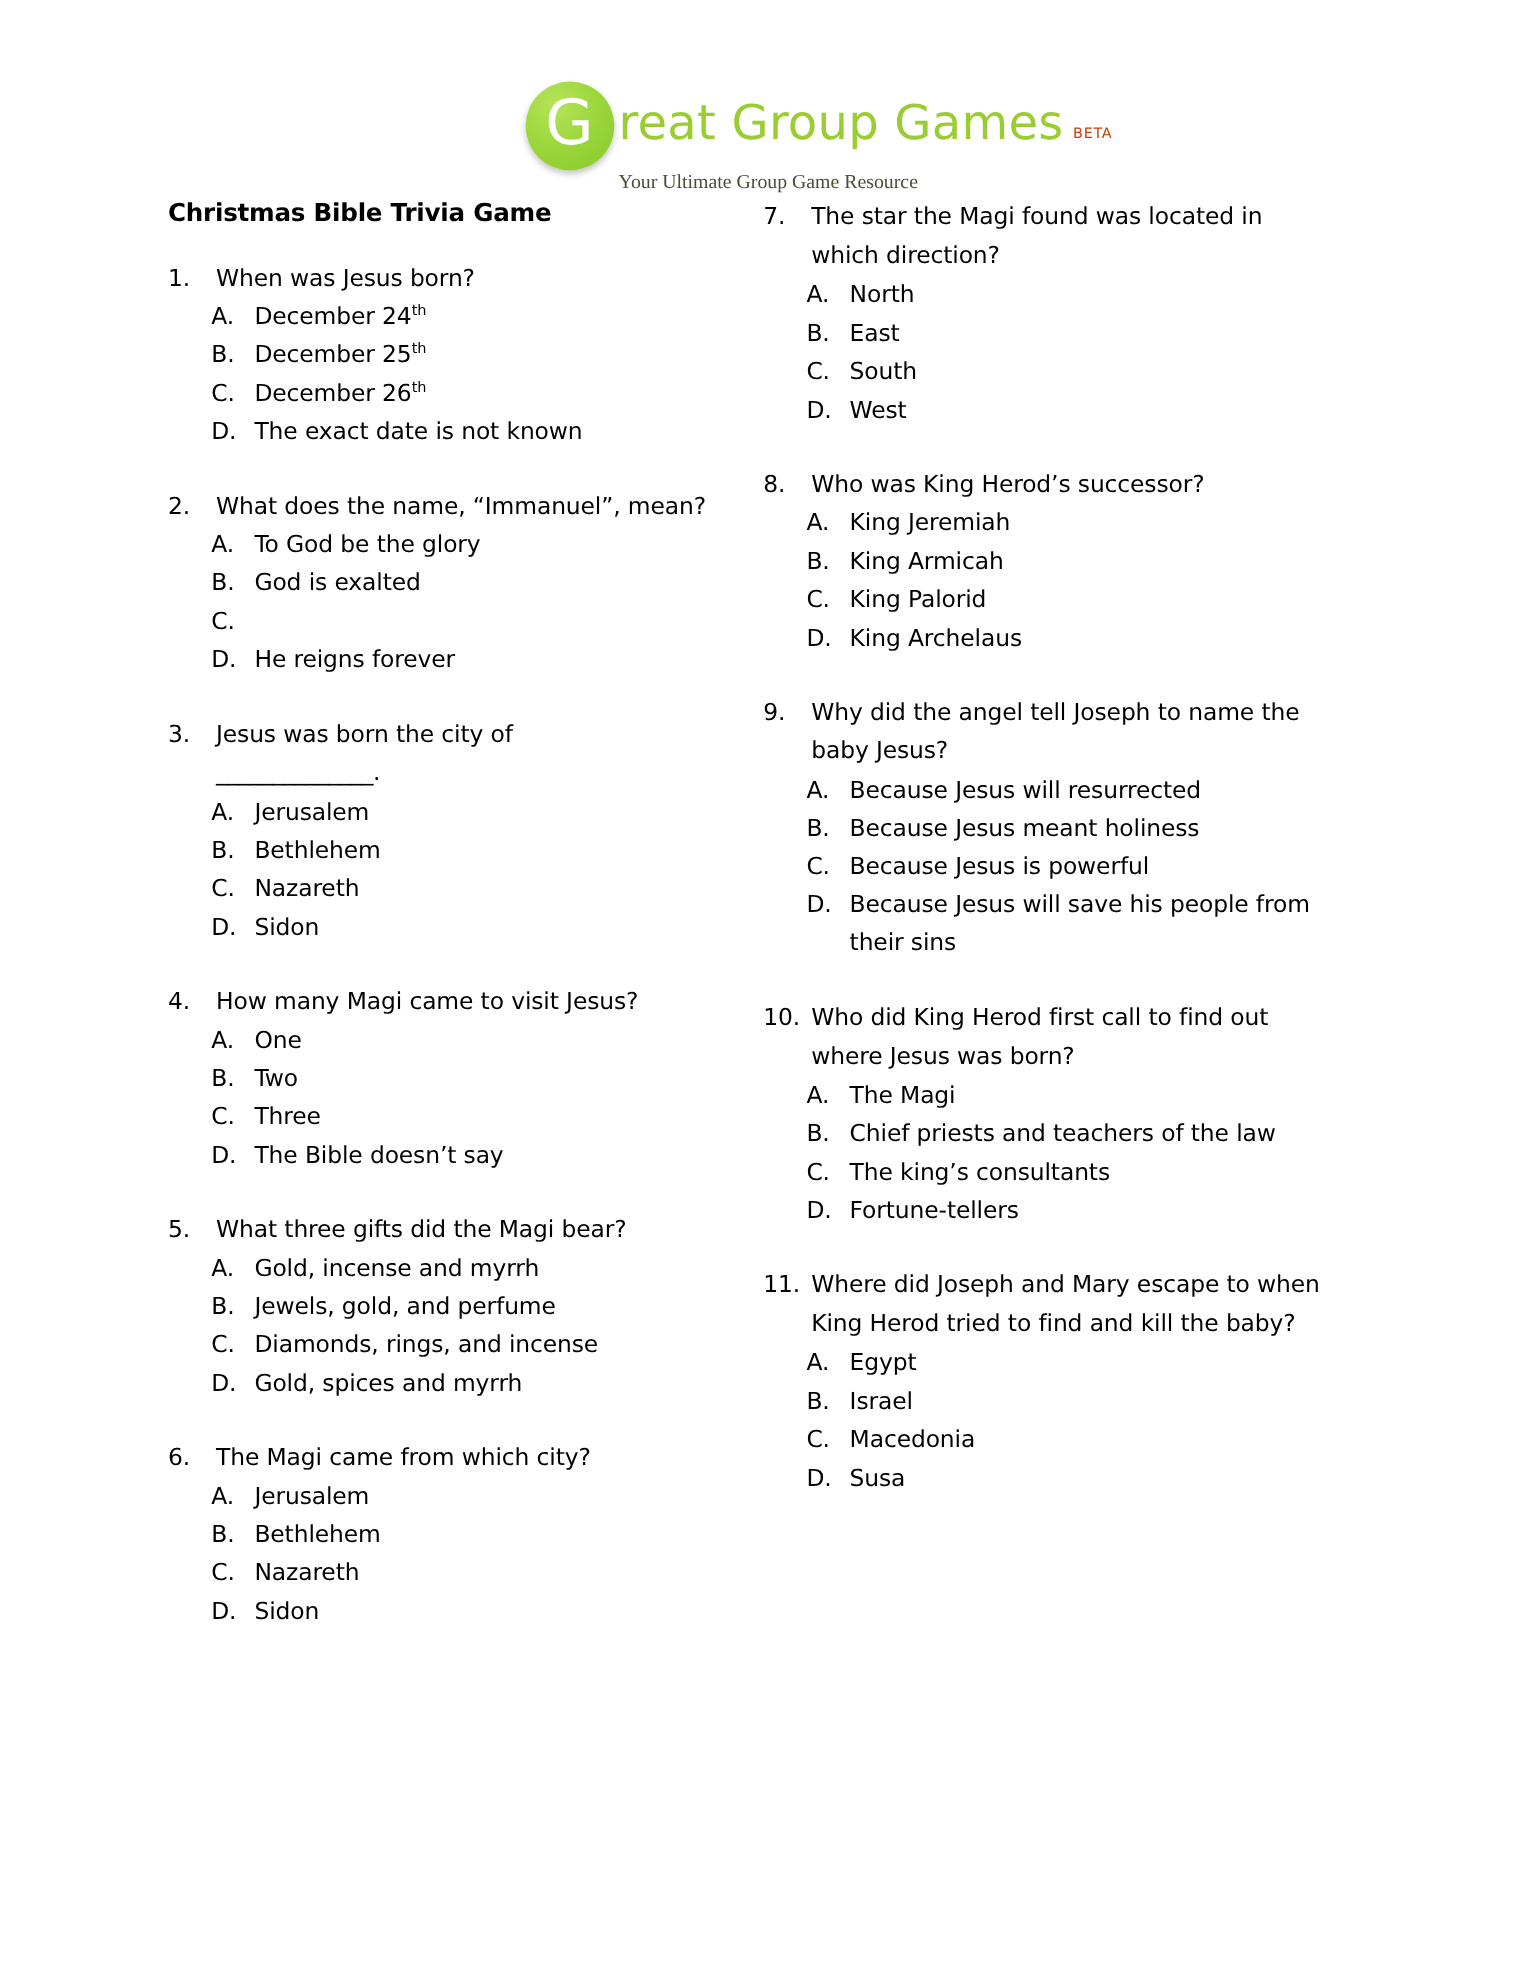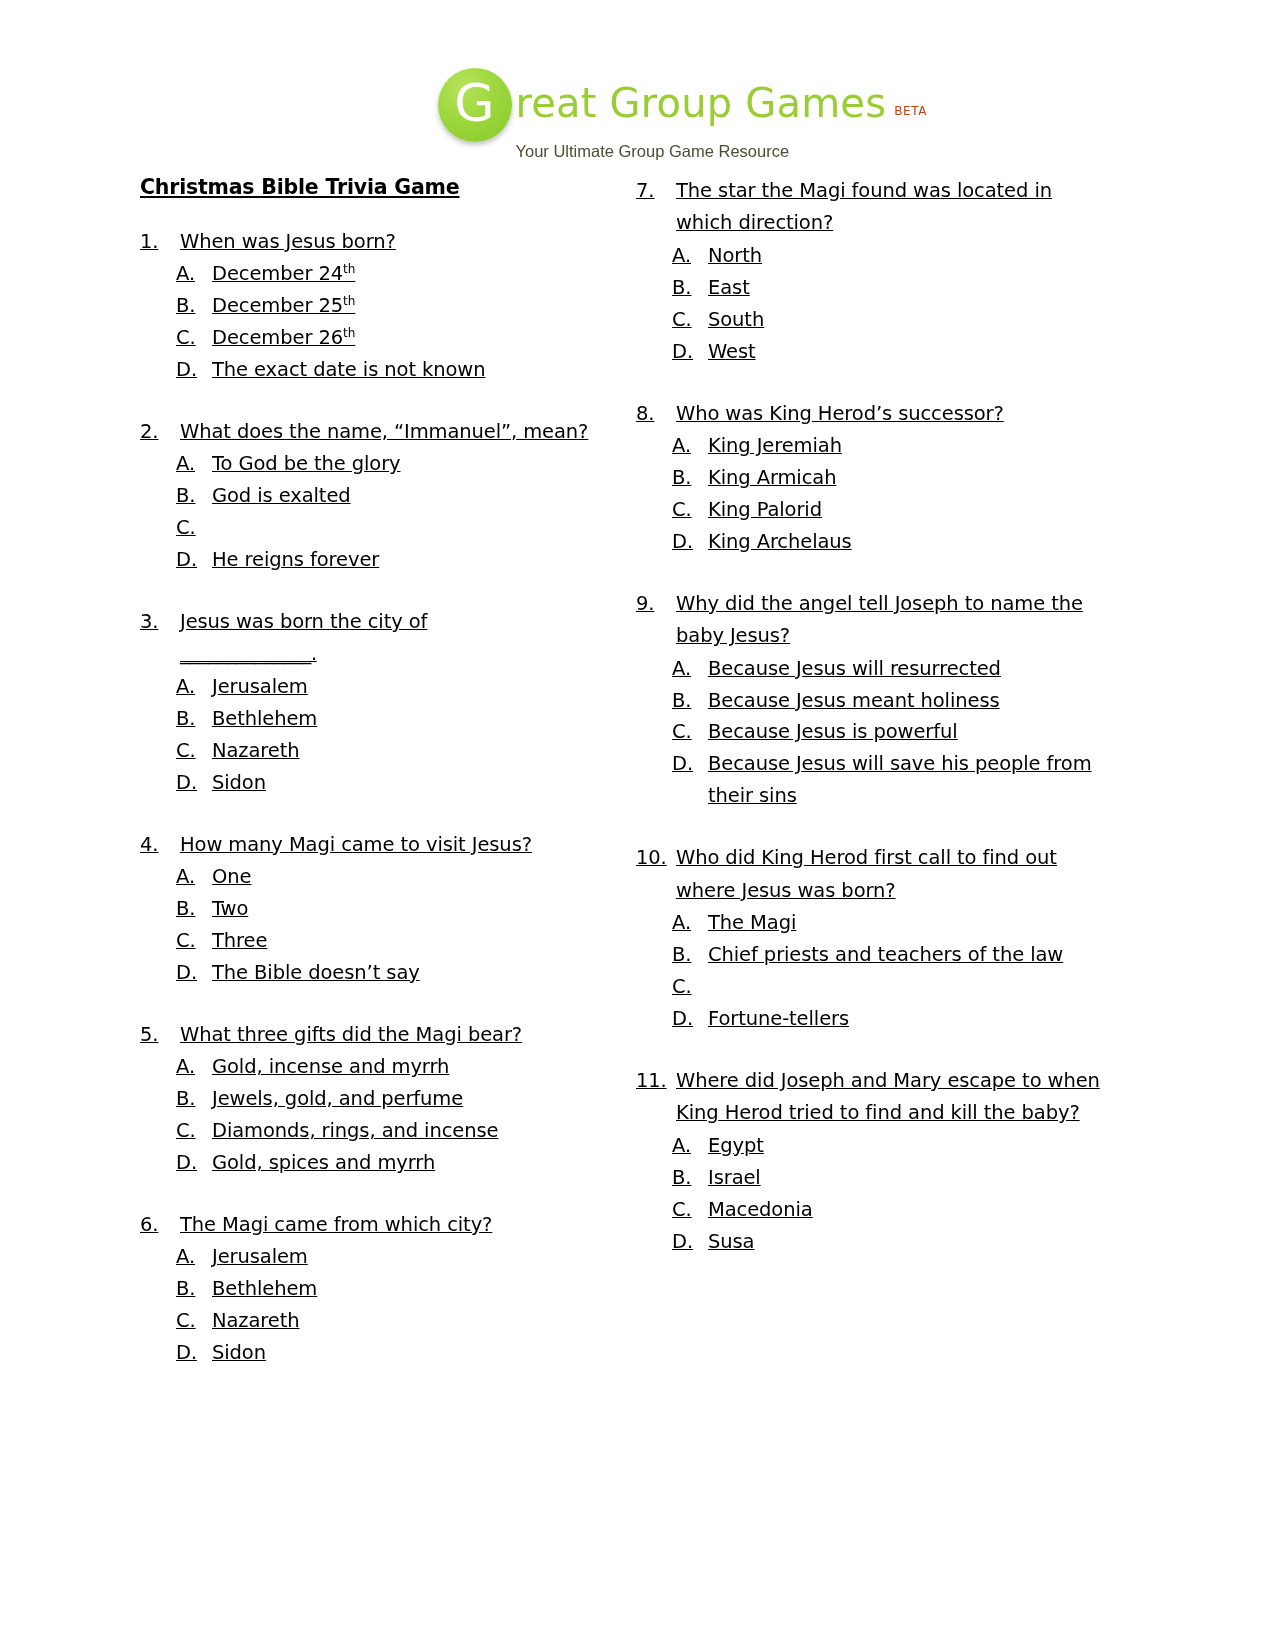--- a/index.html
+++ b/index.html
@@ -68,36 +68,35 @@
     font-family: "DejaVu Sans", sans-serif;
     font-size: 12px;
     color: #c2410c;
     letter-spacing: 0.6px;
     margin-left: 8px;
     position: relative;
     top: 8px;
     white-space: nowrap;
   }
   .logo-tagline {
-    font-family: Liberation Sans, sans-serif;
+    font-family: Liberation Serif, serif;
     font-size: 16.5px;
     color: #4d4d33;
     white-space: nowrap;
     position: absolute;
     left: 78px;
     top: 70px;
   }
 
   
   .sheet {
     position: absolute;
     left: 0;
-    top: 175px;
+    top: 165px;
     width: 1072px;
-    text-decoration: underline;
   }
   .columns {
     display: flex;
     align-items: flex-start;
     padding-left: 140px;
     padding-right: 130px;
   }
   .col-left { width: 490px; flex: none; }
   .col-right { width: 470px; flex: none; margin-left: 6px; }
 
@@ -408,20 +407,21 @@
               <li class="opt-item">
                 <span class="opt-letter">A.</span>
                 <span class="opt-text">The Magi</span>
               </li>
               <li class="opt-item">
                 <span class="opt-letter">B.</span>
                 <span class="opt-text">Chief priests and teachers of the law</span>
               </li>
               <li class="opt-item">
                 <span class="opt-letter">C.</span>
+                <span class="opt-text">The king’s consultants</span>
               </li>
               <li class="opt-item">
                 <span class="opt-letter">D.</span>
                 <span class="opt-text">Fortune-tellers</span>
               </li>
             </ul>
           </div>
           <div class="q-block">
             <div class="q-line">
               <span class="q-num">11.</span>

